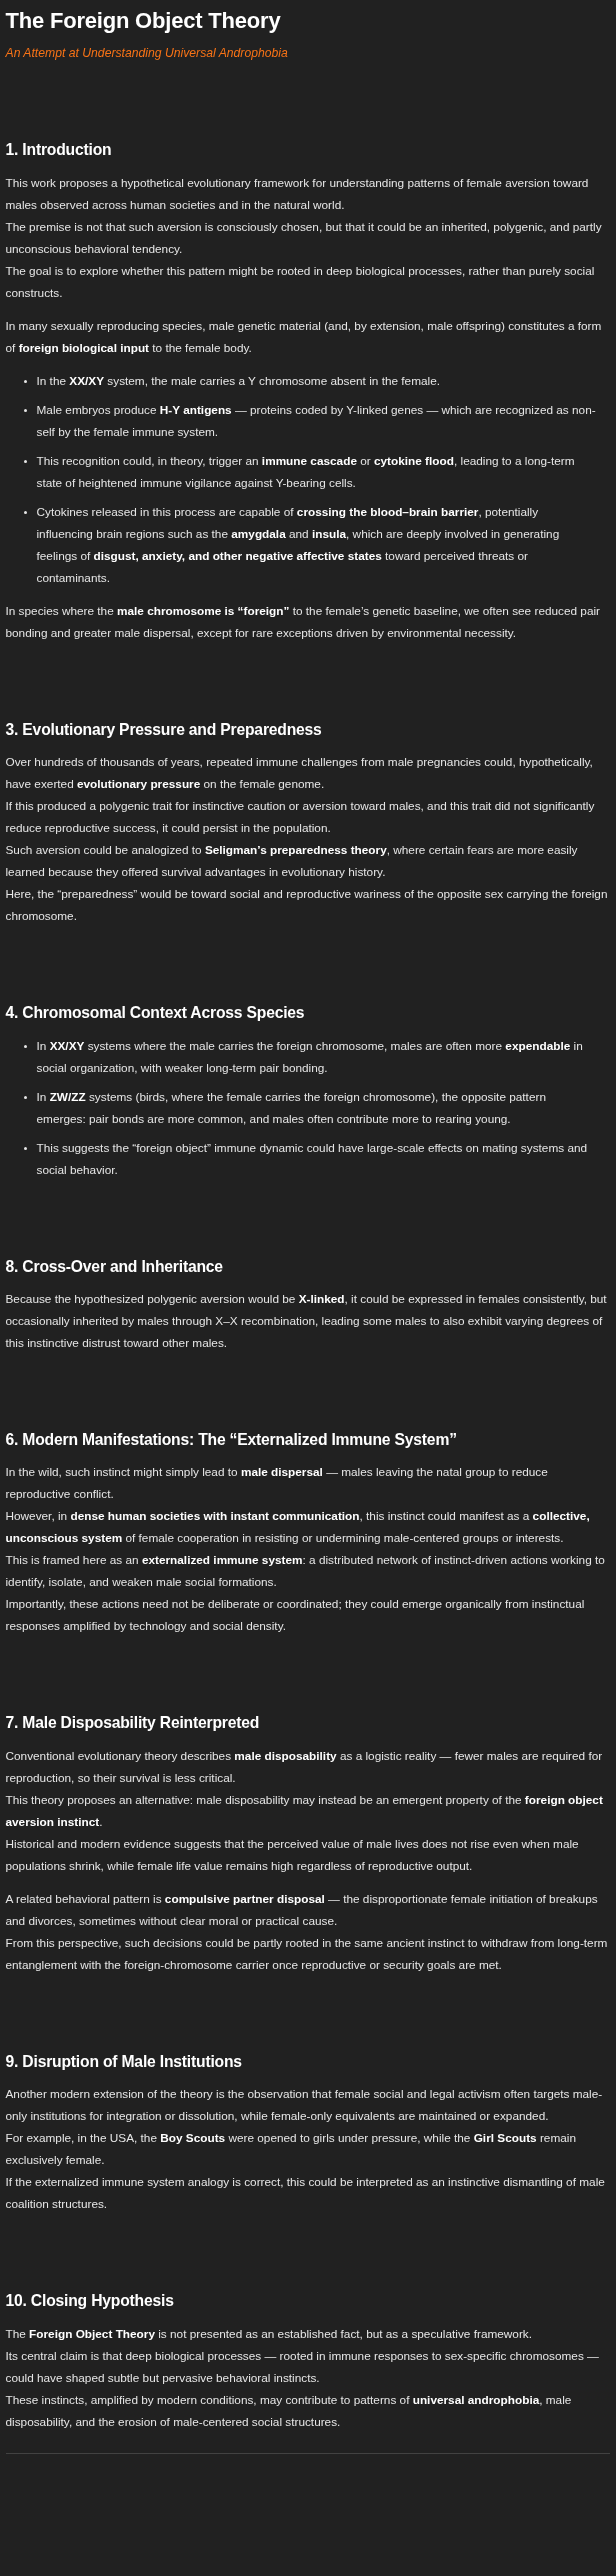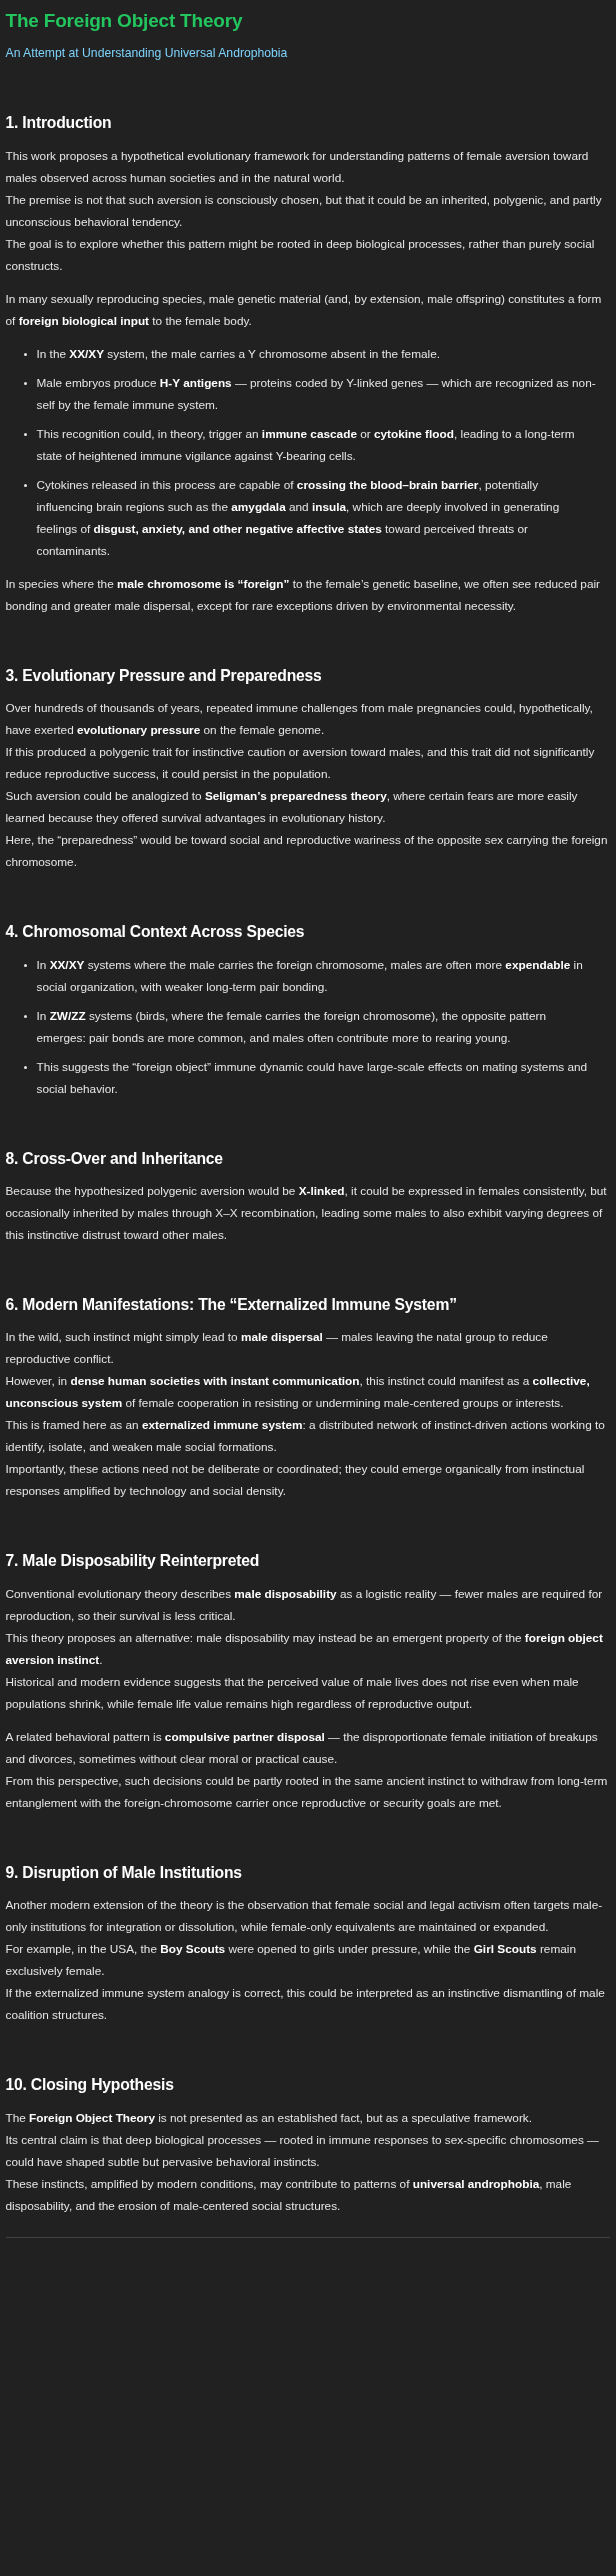--- a/index.html
+++ b/index.html
@@ -6,37 +6,38 @@
   .doc{
     width:616px;
     box-sizing:border-box;
     padding:7.9px 6.3px 3.1px 5.5px;
     font-family:"Liberation Sans", sans-serif;
     color:#e6e6e6;
     font-size:11.8px;
     line-height:22px;
   }
   h1[data-name="page-title"]{
-    font-size:19px;
+    font-size:22px;
     line-height:25px;
     margin:0 0 9.4px 0;
-    color:#22c55e;
+    color:#ffffff;
     font-weight:700;
     letter-spacing:-0.2px;
   }
   .subtitle{
+    font-style:italic;
     font-size:12.2px;
     line-height:22px;
     margin:0 0 15.7px 0;
-    color:#7dd3fc;
+    color:#f97316;
   }
   h2{
     font-size:15.7px;
     line-height:20.4px;
-    margin:49px 0 11px 0;
+    margin:76px 0 11px 0;
     color:#ffffff;
     font-weight:700;
     letter-spacing:-0.2px;
   }
   p{margin:0 0 11px 0;}
   ul{margin:0 12px 11px 0;padding-left:31px;}
   li{margin:7px 0;}
   li::marker{color:#e6e6e6;font-size:10.2px;}
   strong{font-weight:700;color:#ffffff;}
   hr.bottom-rule{

